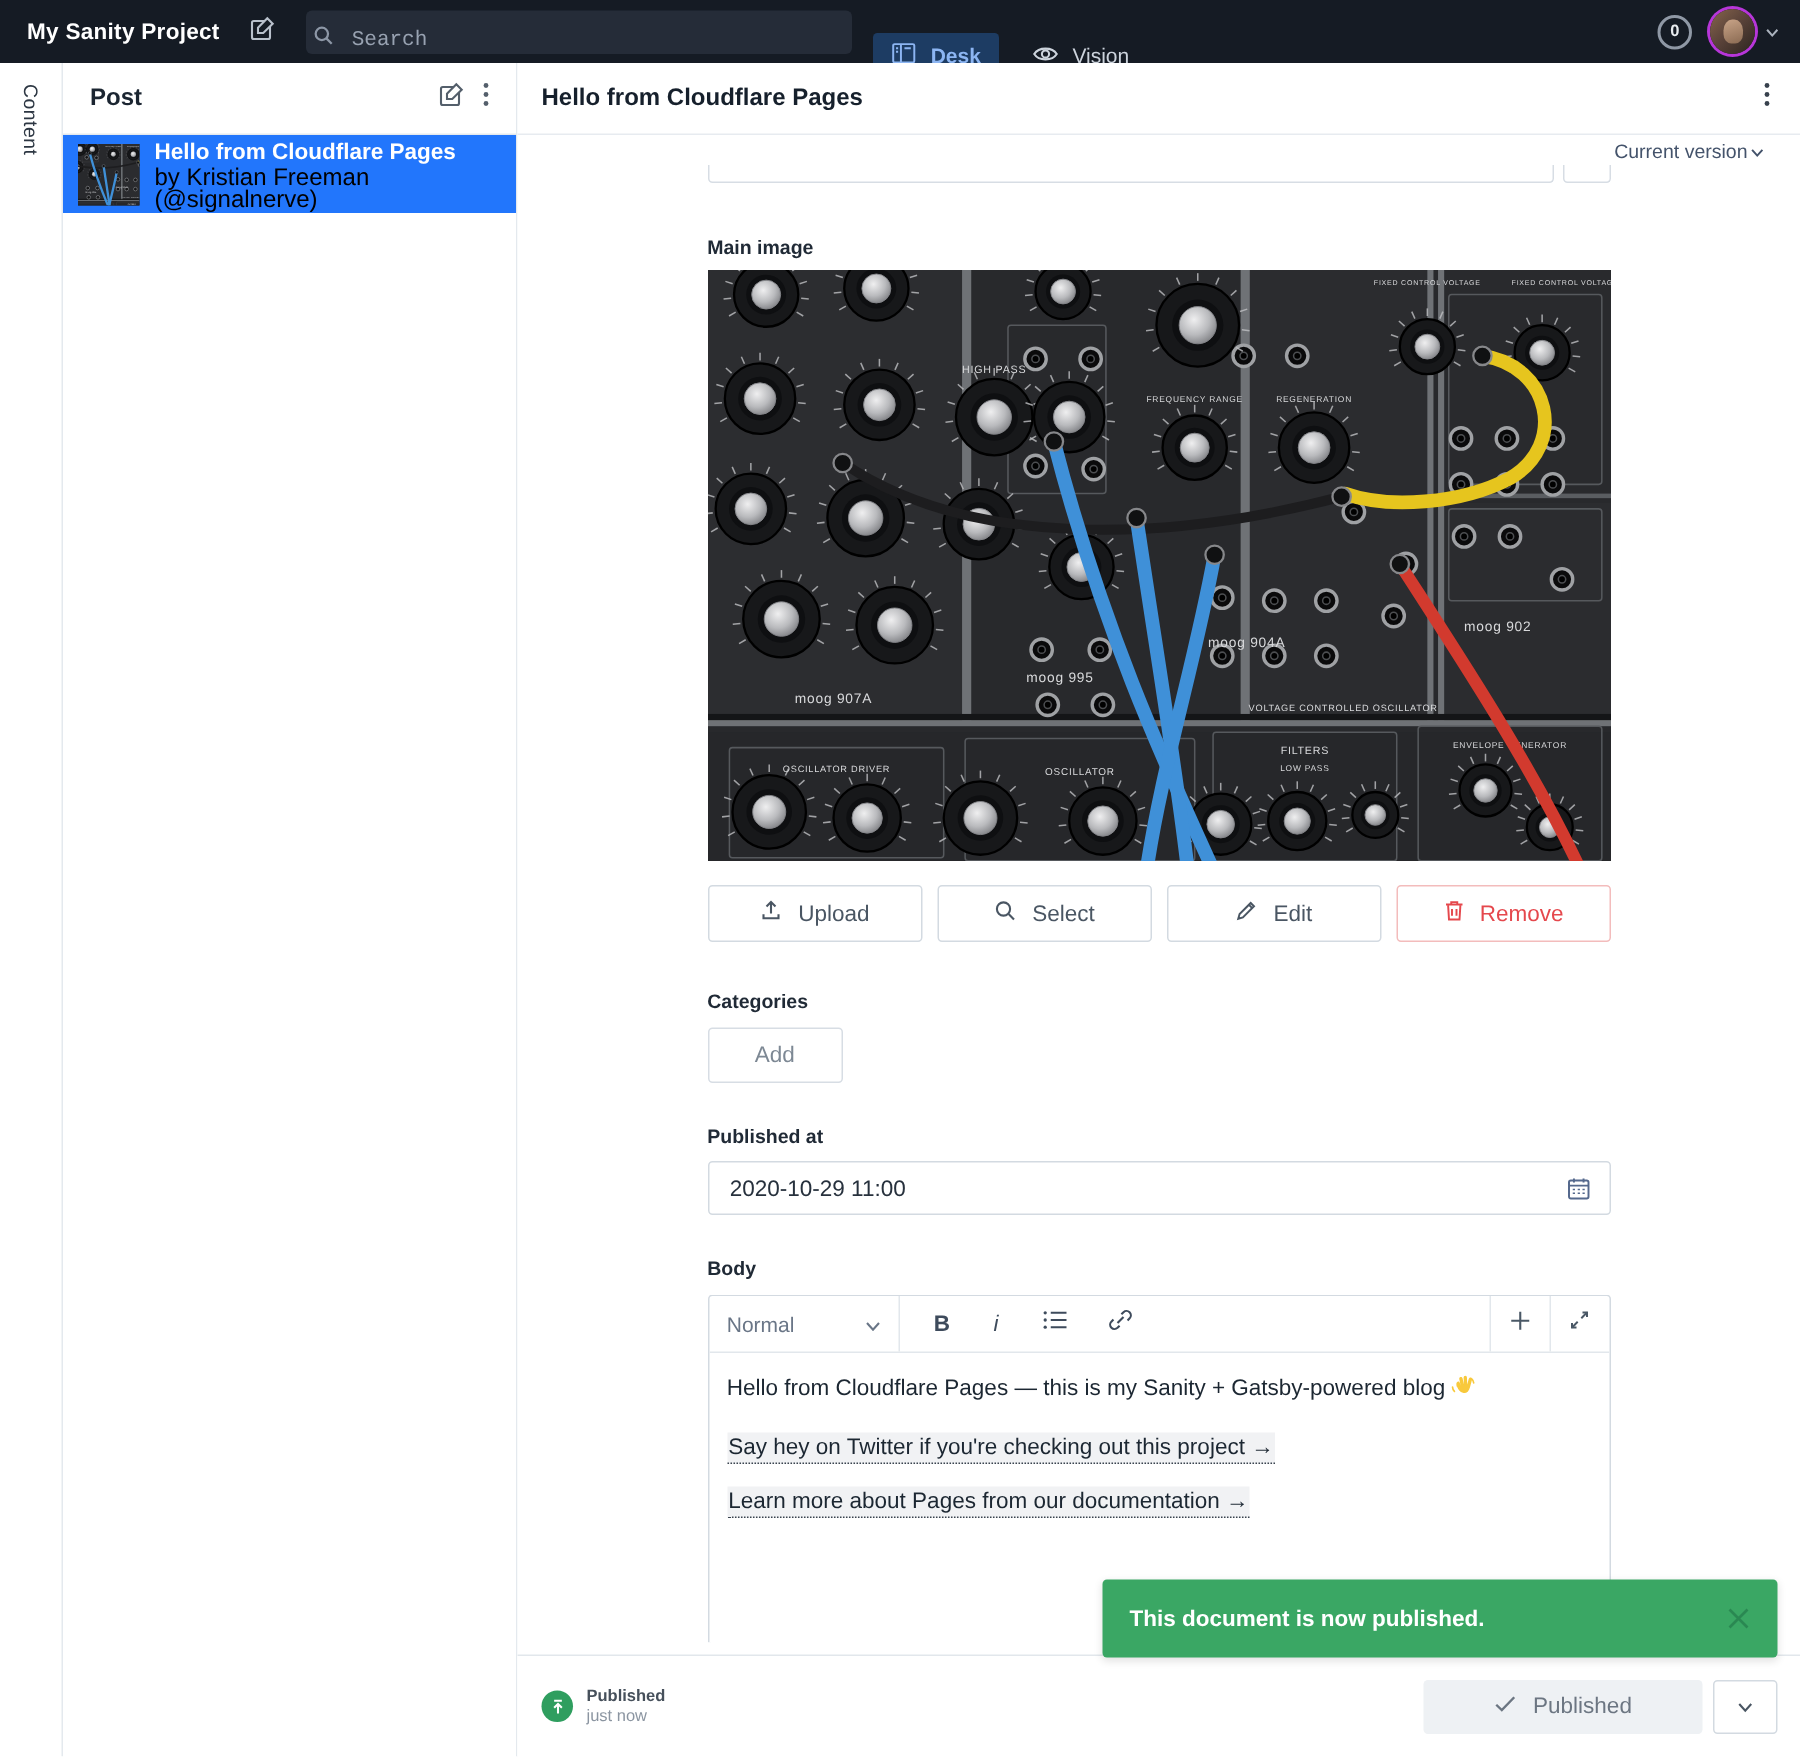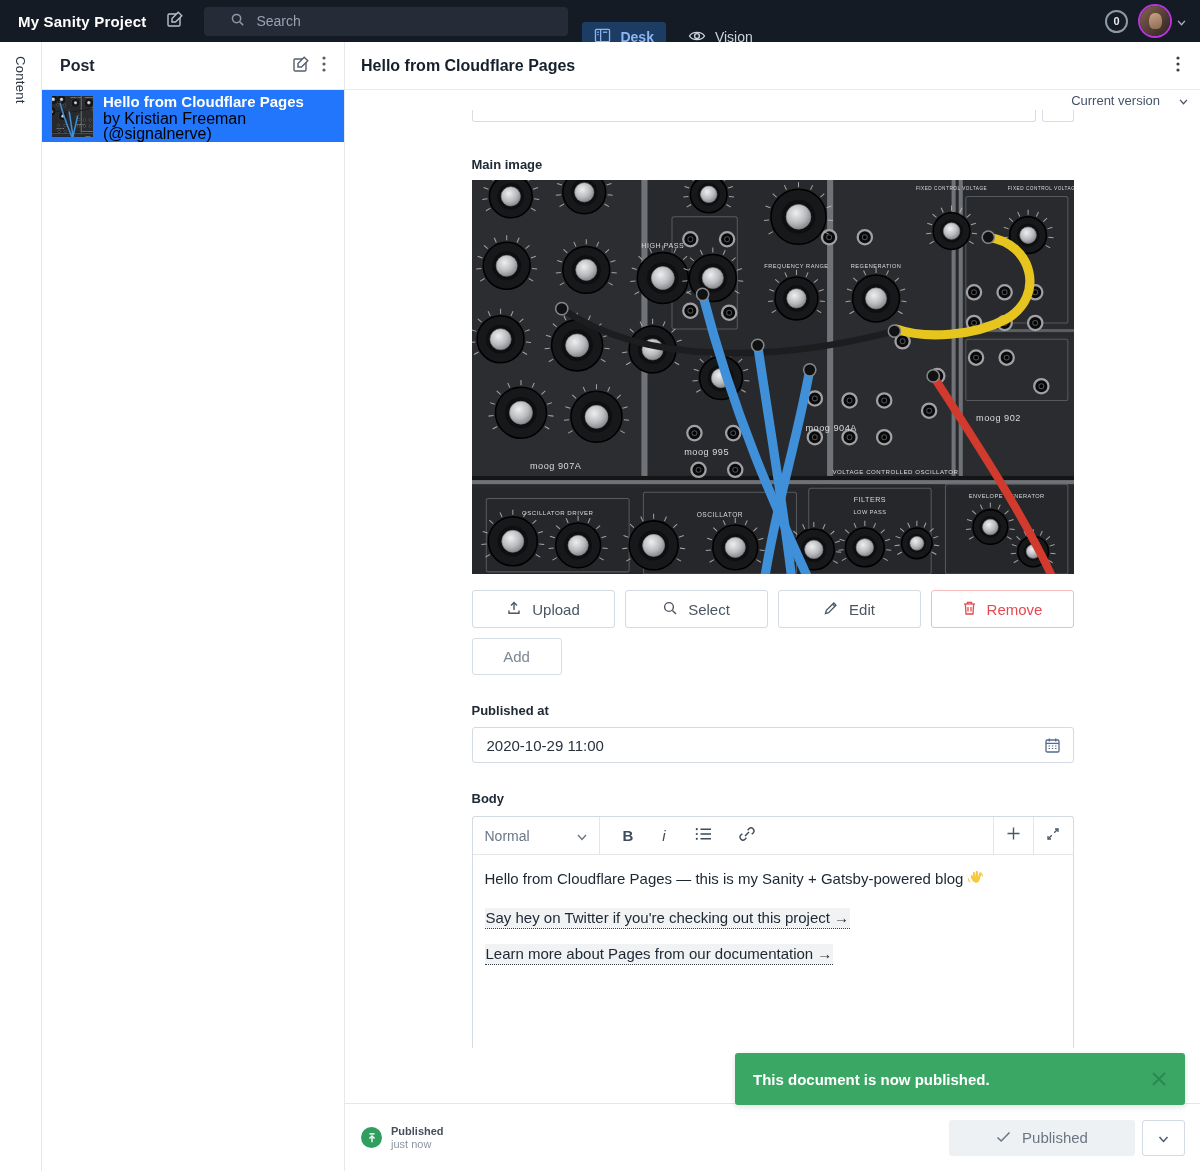--- a/index.html
+++ b/index.html
@@ -9,21 +9,21 @@
     font-family:"Liberation Sans", sans-serif; background:#fff;
     -webkit-font-smoothing:antialiased;
   }
   .fc { display:flex; align-items:center; justify-content:center; }
 
   
   .topbar { height:42px; background:#151b24; display:flex; align-items:center; color:#fff; }
   .tb-title { font-size:15px; font-weight:700; margin-left:18px; letter-spacing:.2px; }
   .tb-compose { margin-left:20px; color:#b9c1cc; cursor:pointer; }
   .tb-search { margin-left:20px; width:364px; height:29px; background:#252c38; border-radius:4px;
-    display:flex; align-items:center; padding:0 26px; gap:9px; color:#8d97a6; }
+    display:flex; align-items:flex-end; padding:0 4px; gap:9px; color:#8d97a6;font-family:Liberation Mono, monospace; }
   .tb-search input { background:transparent; border:none; outline:none; color:#cfd6df; font-size:14px;
     font-family:inherit; width:100%; }
   .tb-search input::placeholder { color:#98a2b1; }
   .tb-tab { margin-left:14px; height:30px; border-radius:3px; padding:0 12px; display:flex;
     align-items:center; gap:9px; font-size:14px; cursor:pointer;margin-top:32px; }
   .tb-tab.active { background:#1d3c63; color:#8cb5f2; font-weight:700; }
   .tb-tab.plain { color:#ccd3dc; margin-left:10px; }
   .tb-spacer { flex:1; }
   .tb-badge { width:23px; height:23px; border:2px solid #8f98a5; border-radius:50%;
     font-size:11px; font-weight:700; color:#e8ebef; margin-right:12px; }
@@ -47,21 +47,21 @@
   .thumb svg { display:block; width:41px; height:41px; }
   .pp-item-title { font-size:15px; font-weight:700; color:#fff; line-height:19px; white-space:nowrap; }
   .pp-item-sub { font-size:16px; color:#000000; line-height:15px; }
 
   
   .editor { flex:1; min-width:0; display:flex; flex-direction:column; background:#fff; position:relative; }
   .ed-header { height:48px; border-bottom:1px solid #e7ebf0; display:flex; align-items:center; padding:0 14px 0 16px; }
   .ed-title { font-size:16px; font-weight:700; color:#16202c; flex:1; }
   .ed-dots { color:#38414d; padding:6px; cursor:pointer; display:flex; }
   .version-row { height:20px; display:flex; justify-content:flex-end; align-items:center;
-    padding:0 12px; font-size:13px; color:#44536b; gap:19px; cursor:pointer; }
+    padding:0 24px; font-size:13px; color:#44536b; gap:2px; cursor:pointer; }
   .content { flex:1; overflow:hidden; display:flex; justify-content:center; }
   .col { width:602px; }
 
   .sliver { display:flex; gap:6px; height:12px; }
   .sliver-input { flex:1; border:1px solid #d7dde4; border-top:none; border-radius:0 0 3px 3px; }
   .sliver-btn { width:32px; border:1px solid #d7dde4; border-top:none; border-radius:0 0 3px 3px; }
 
   .field-label { font-size:13px; font-weight:700; color:#202a36; }
   .mt35 { margin-top:35px; } .mt32 { margin-top:32px; } .mt36 { margin-top:28px; }
 
@@ -772,20 +772,21 @@
                   <path d="M5.5 4 V2.4 H9.5 V4"></path>
                 <path d="M3.4 4.4 L4 14 H11 L11.6 4.4"></path>
                   <path d="M6 7 V11.5"></path>
                   <path d="M9 7 V11.5"></path>
               </svg>
             </span>
             <span>Remove</span>
           </div>
         </div>
 
+        <div class="field-label mt32">Categories</div>
         <div class="add-btn fc">
           <span>Add</span>
         </div>
 
         <div class="field-label mt36">Published at</div>
         <div class="date-input">
           <input readonly="" value="2020-10-29 11:00" style="">
           <span class="cal-ic">
             <svg width="17" height="17" viewBox="0 0 17 17" fill="none" stroke="currentColor" stroke-width="1.3">
               <rect x="2" y="3" width="13" height="12" rx="1.2"></rect>

